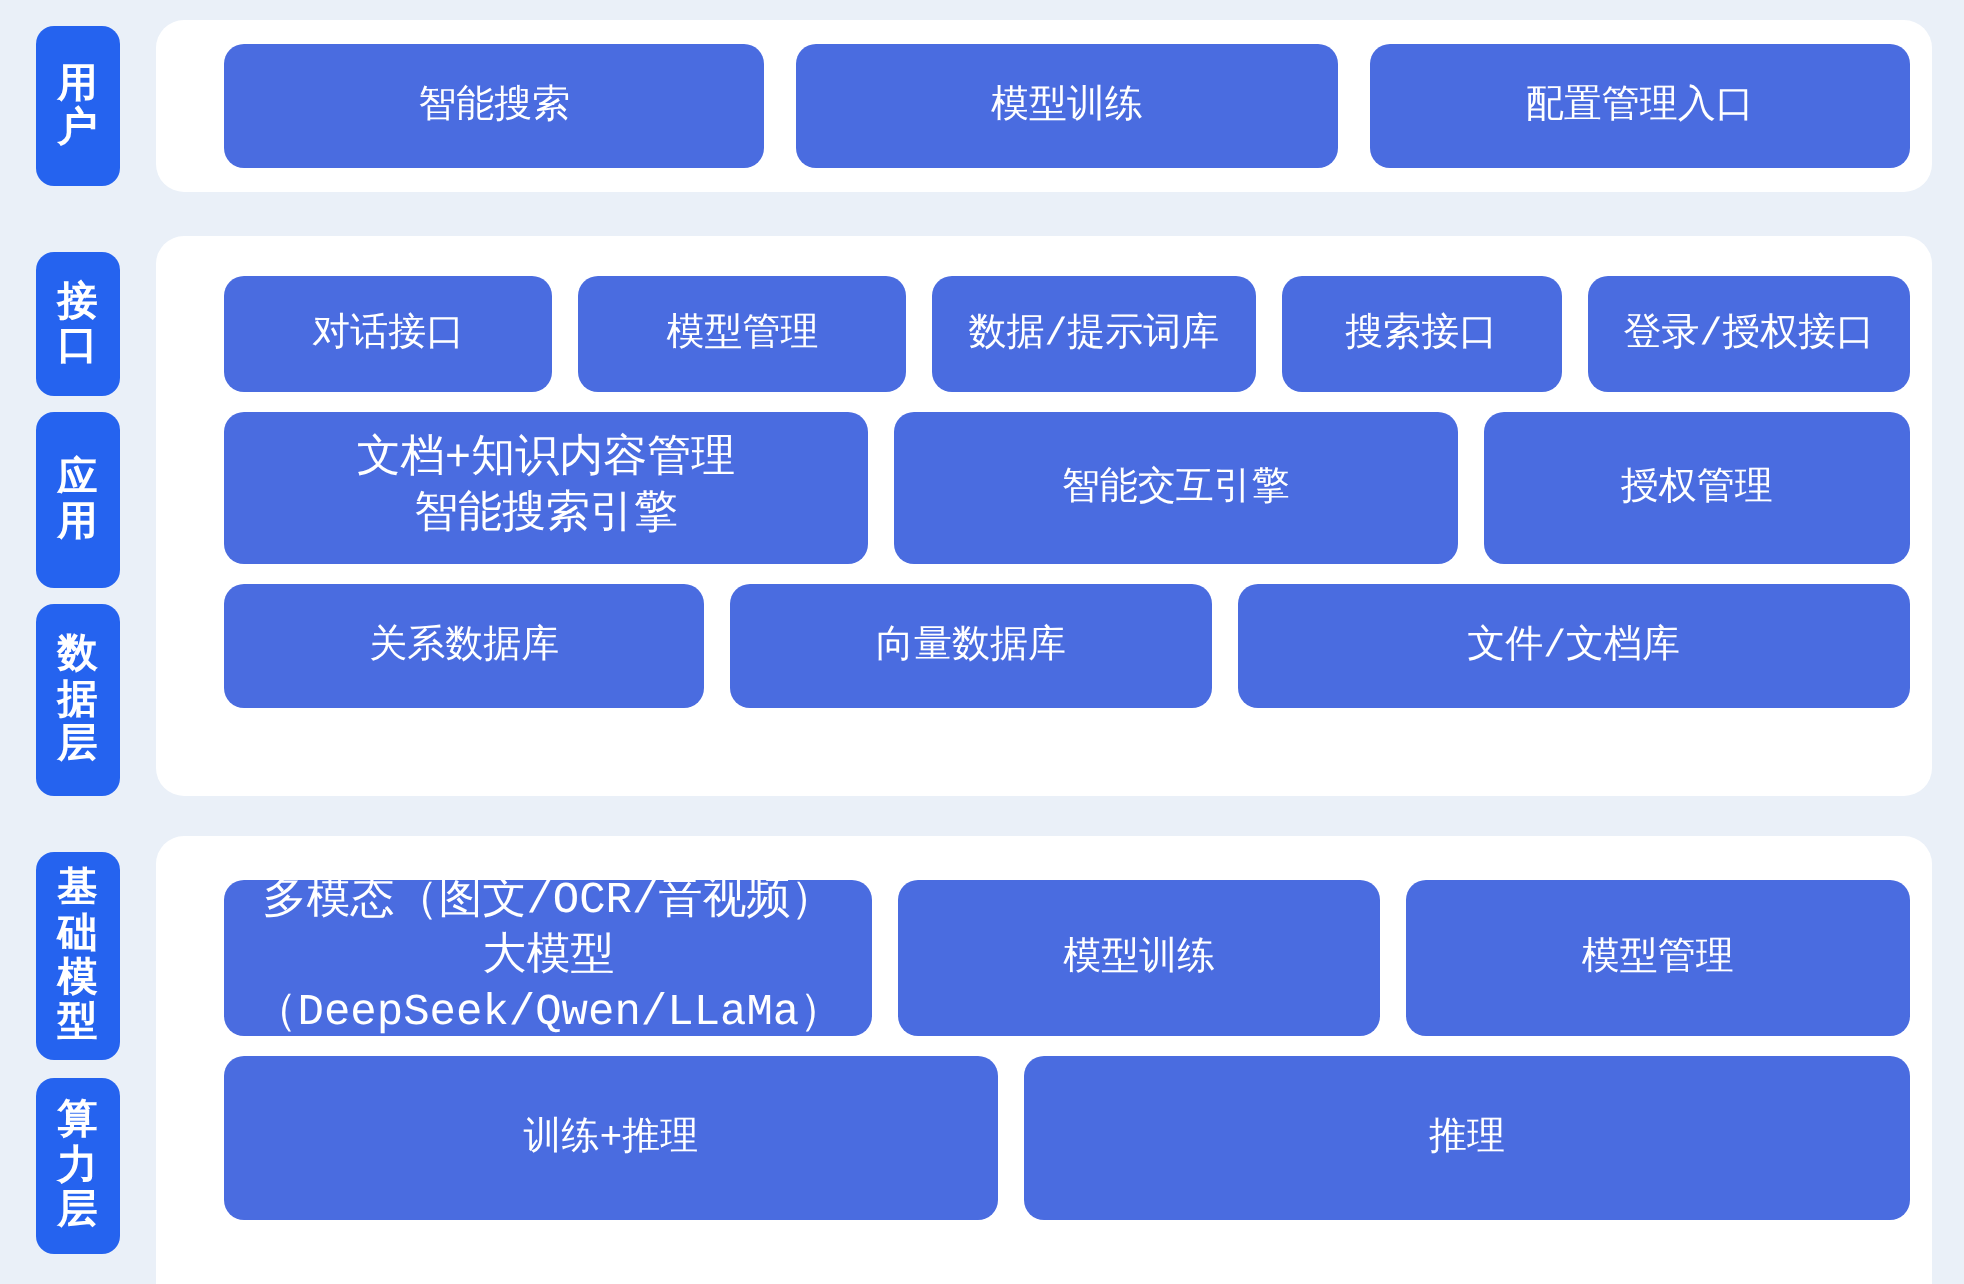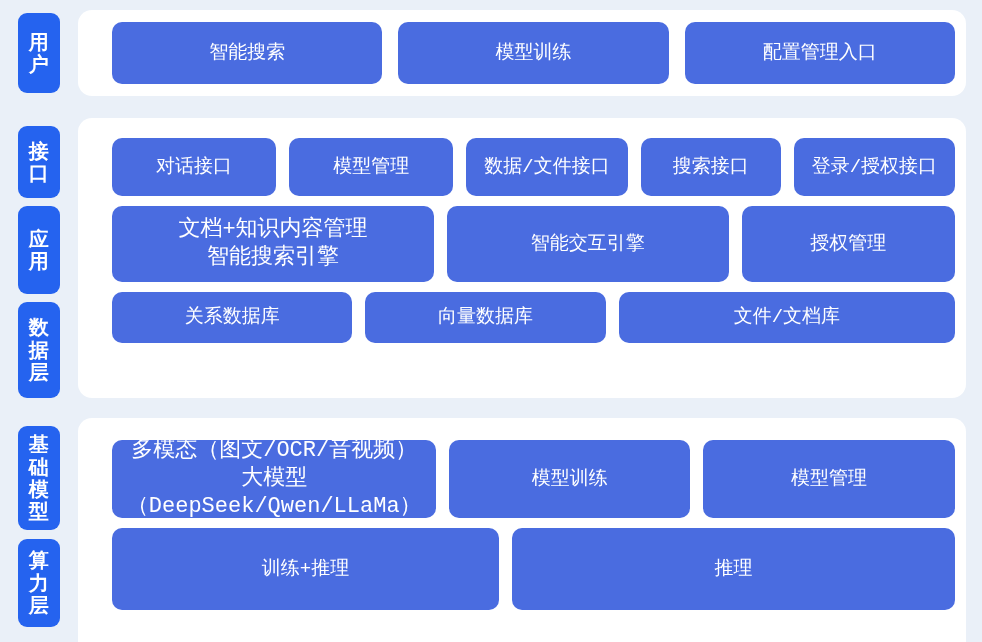--- a/index.html
+++ b/index.html
@@ -102,21 +102,21 @@
   
   #sec-mid { top: 118px; height: 280px; }
   #sec-mid .tabcol { padding-top: 8px; gap: 8px; }
   #sec-mid .tab.t-if { height: 72px; }
   #sec-mid .tab.t-app { height: 88px; }
   #sec-mid .tab.t-data { height: 96px; }
   #sec-mid .panel { height: 280px; }
   #sec-mid .row { left: 34px; right: 11px; border-radius: 22px; }
   #sec-mid .row-if   { top: 20px;  height: 58px; }
   #sec-mid .row-app  { top: 88px;  height: 76px; }
-  #sec-mid .row-data { top: 174px; height: 51px; }
+  #sec-mid .row-data { top: 174px; height: 62px; }
   #sec-mid .cell + .cell { margin-left: 13px; }
 
   
   #sec-base { top: 418px; height: 214px; }
   #sec-base .tabcol { padding-top: 8px; gap: 9px; }
   #sec-base .tab.t-model { height: 104px; }
   #sec-base .tab.t-power { height: 88px; }
   #sec-base .panel { height: 240px; }
   #sec-base .row { left: 34px; right: 11px; }
   #sec-base .row-model { top: 22px;  height: 78px; }
@@ -160,21 +160,21 @@
         <span>数</span>
         <span>据</span>
         <span>层</span>
       </div>
     </div>
     <div class="panel">
 
       <div class="row row-if">
         <div class="cell" style="flex:1.02">对话接口</div>
         <div class="cell" style="flex:1.02">模型管理</div>
-        <div class="cell" style="flex:1.00">数据/文件接口</div>
+        <div class="cell" style="flex:1.00">数据/提示词库</div>
         <div class="cell" style="flex:0.86">搜索接口</div>
         <div class="cell" style="flex:1.00">登录/授权接口</div>
       </div>
 
       <div class="row row-app">
         <div class="cell multiline" style="flex:1.54">文档+知识内容管理
 智能搜索引擎</div>
         <div class="cell" style="flex:1.34">智能交互引擎</div>
         <div class="cell" style="flex:1.00">授权管理</div>
       </div>

